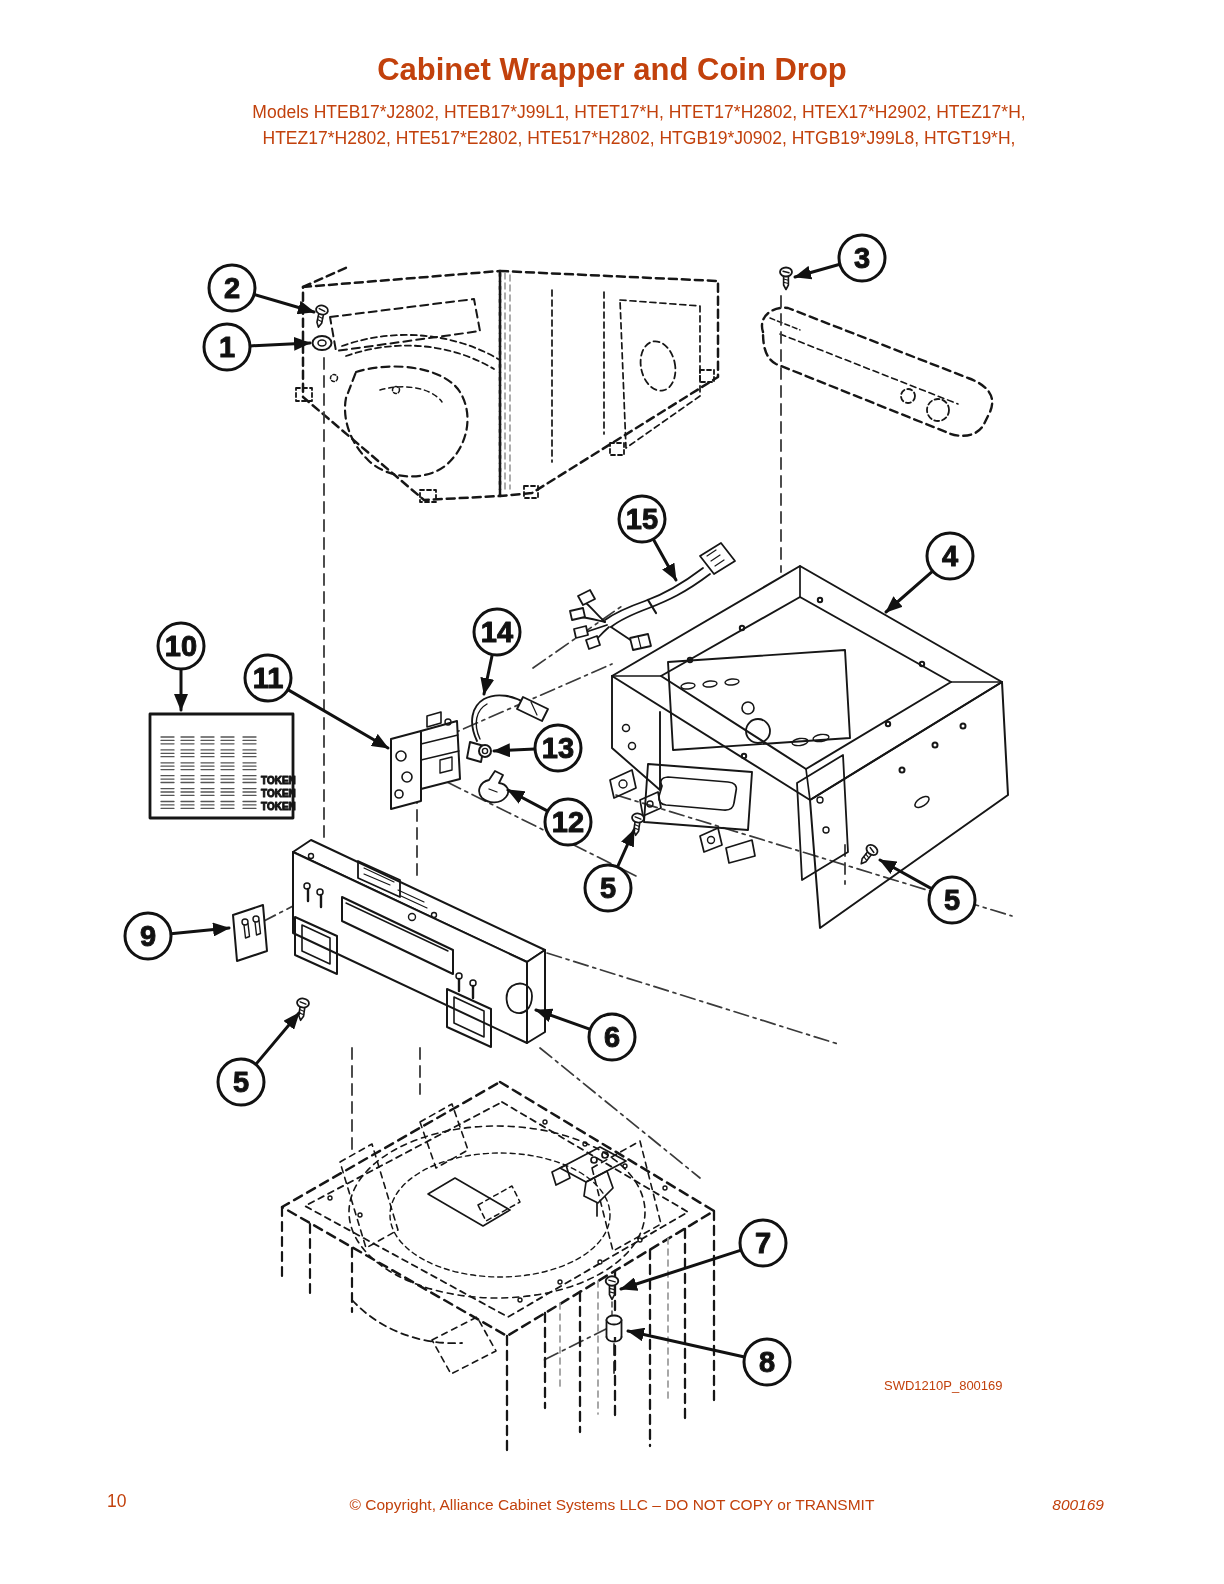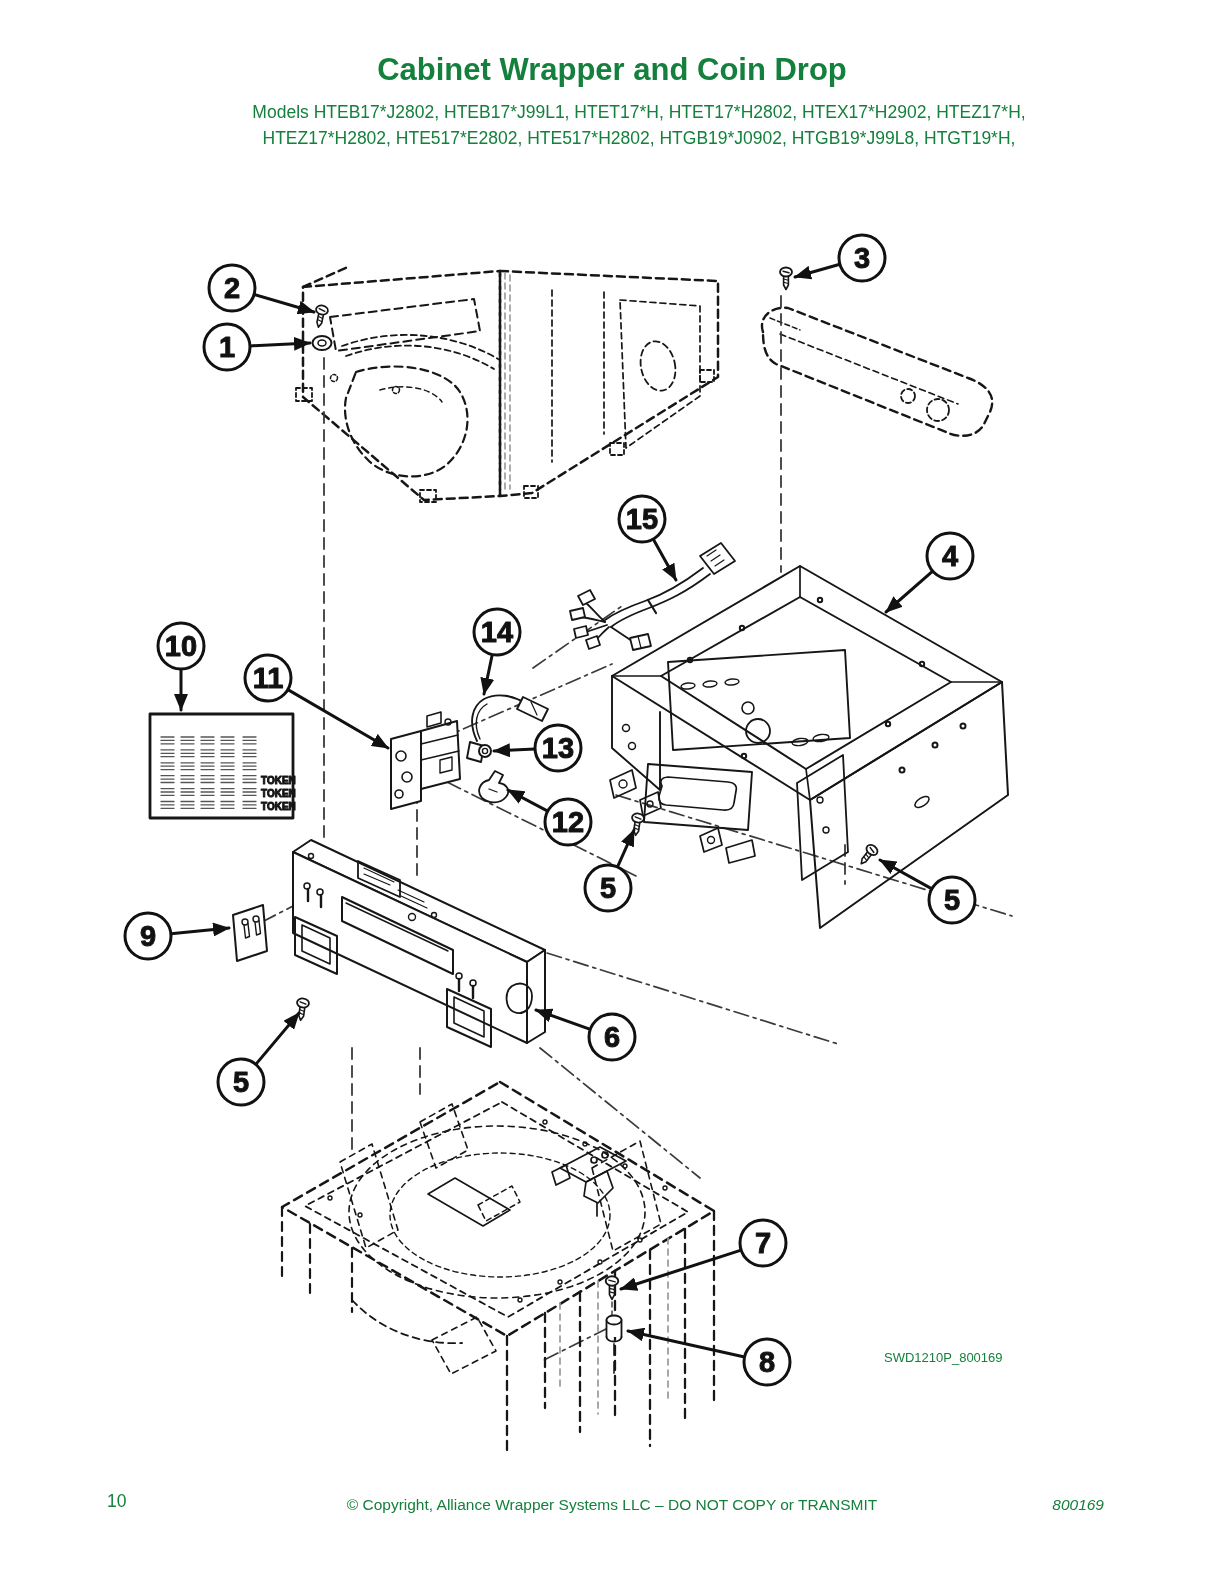--- a/index.html
+++ b/index.html
@@ -1,22 +1,22 @@
 <!DOCTYPE html>
 <html><head>
 <meta charset="utf-8">
 <style>
   html,body{margin:0;padding:0;background:#fff;}
   .page{position:relative;width:1224px;height:1584px;background:#fff;overflow:hidden;
-        font-family:"Liberation Sans",sans-serif;color:#15803d;}
+        font-family:"Liberation Sans",sans-serif;color:#c2410c;}
   .page-title{position:absolute;top:52px;left:0;width:100%;text-align:center;
               font-size:31px;font-weight:bold;}
   .models{position:absolute;top:100px;left:0;width:100%;padding-left:27px;}
   .model-line{text-align:center;font-size:17.5px;line-height:25.8px;white-space:nowrap;}
-  .figure-code{position:absolute;left:884px;top:1350px;font-size:13px;}
+  .figure-code{position:absolute;left:884px;top:1378px;font-size:13px;}
   .footer-page-num{position:absolute;left:107px;top:1491px;font-size:17.5px;}
   .footer-copyright{position:absolute;left:0;top:1496px;width:100%;text-align:center;font-size:15.5px;}
   .footer-doc-num{position:absolute;right:120px;top:1496px;font-size:15.5px;font-style:italic;}
   svg.diagram{position:absolute;left:0;top:0;width:1224px;height:1584px;}
   .callout-circle{fill:#fff;stroke:#111;stroke-width:3px;}
   .callout-num{font-family:"Liberation Sans",sans-serif;font-weight:bold;font-size:29px;
                fill:#111;text-anchor:middle;}
   .callout-arrow{stroke:#111;stroke-width:3px;}
   .token-text{font-family:"Liberation Sans",sans-serif;font-weight:bold;font-size:10px;fill:#111;}
 </style>
@@ -383,15 +383,15 @@
             <circle cx="767" cy="1362" r="23" class="callout-circle"></circle>
             <text x="767" y="1362" dy="0.36em" class="callout-num">8</text>
           </g>
         </g>
     </g>
   </svg>
 
   <div class="figure-code">SWD1210P_800169</div>
 
   <div class="footer-page-num">10</div>
-  <div class="footer-copyright">© Copyright, Alliance Wrapper Systems LLC – DO NOT COPY or TRANSMIT</div>
+  <div class="footer-copyright">© Copyright, Alliance Cabinet Systems LLC – DO NOT COPY or TRANSMIT</div>
   <div class="footer-doc-num">800169</div>
 </div>
 
 </body></html>

